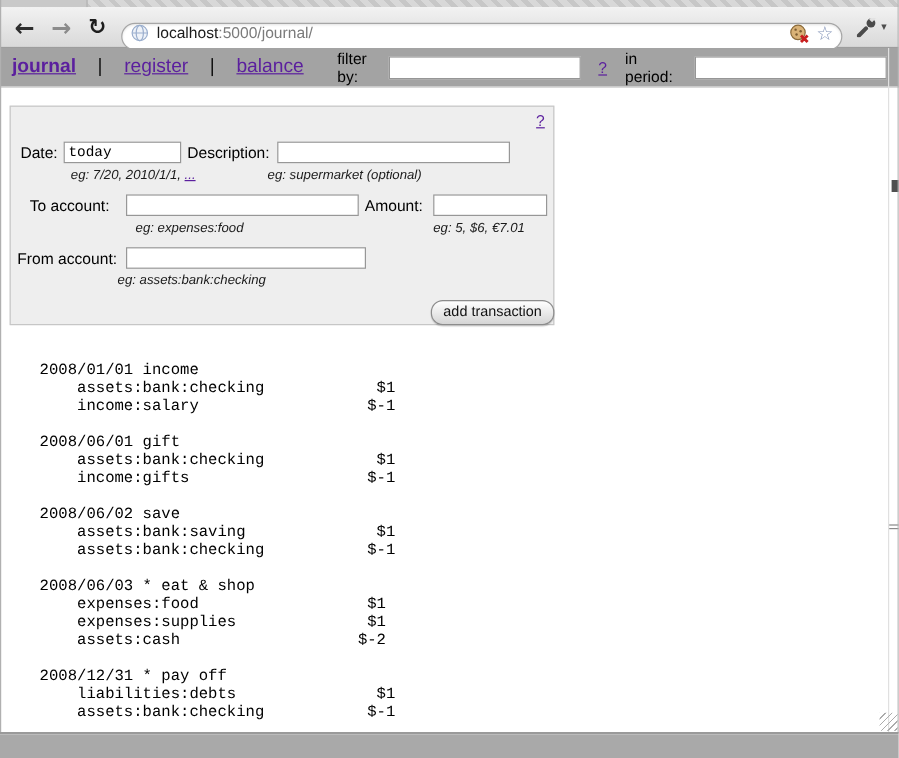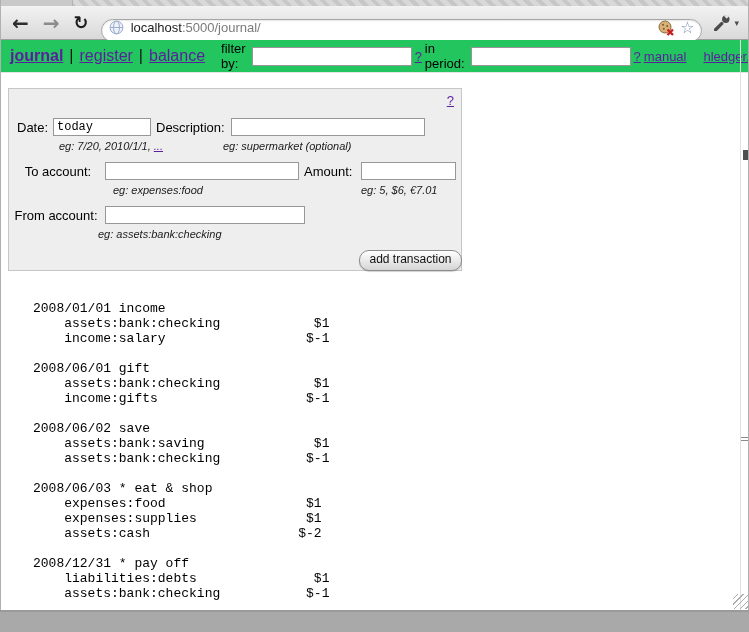--- a/index.html
+++ b/index.html
@@ -24,23 +24,23 @@
     border:1px solid #a6a6a6;border-radius:12px;display:flex;
     padding:0 7px;box-shadow:inset 0 1px 2px rgba(0,0,0,.10);}
   .url{font-size:13px;margin-left:7px;white-space:nowrap;}
   .url .host{color:#1b1b1b;}
   .url .rest{color:#7b7b7b;}
   .omni-spacer{flex:1;}
   .star{font-family:"DejaVu Sans",sans-serif;font-size:16px;color:#8494b8;margin-left:5px;line-height:1;}
   .wrench-wrap{display:flex;align-items:center;margin:0 10px 0 2px;}
   .caret{font-family:"DejaVu Sans",sans-serif;font-size:9px;color:#4e4e4e;margin-left:3px;}
   
-  .pagenav{position:absolute;top:40px;left:0;right:0;height:32px;background:#22c55e;
+  .pagenav{position:absolute;top:40px;left:0;right:0;height:32px;background:#a3a3a3;
     border-bottom:1px solid #e4e4e4;display:flex;align-items:center;padding:0 10px;
-    font-size:13px;}
+    font-size:13px;gap:12px;}
   a.plink{color:#5b1f9e;text-decoration:underline;cursor:pointer;}
   .navlink{font-size:16px;}
   .navlink.current{font-weight:bold;}
   .navsep{font-size:16px;margin:0 6px;color:#111;}
   .flt-label{margin-left:16px;}
   .pagenav input{width:160px;height:15px;border:1px solid #969696;margin-left:6px;
     font:12px "Liberation Mono",monospace;padding:1px 3px;}
   .qlink{margin-left:3px;margin-right:3px;}
   .right-links{margin-left:auto;display:flex;gap:17px;margin-right:8px;font-size:13px;}
   

